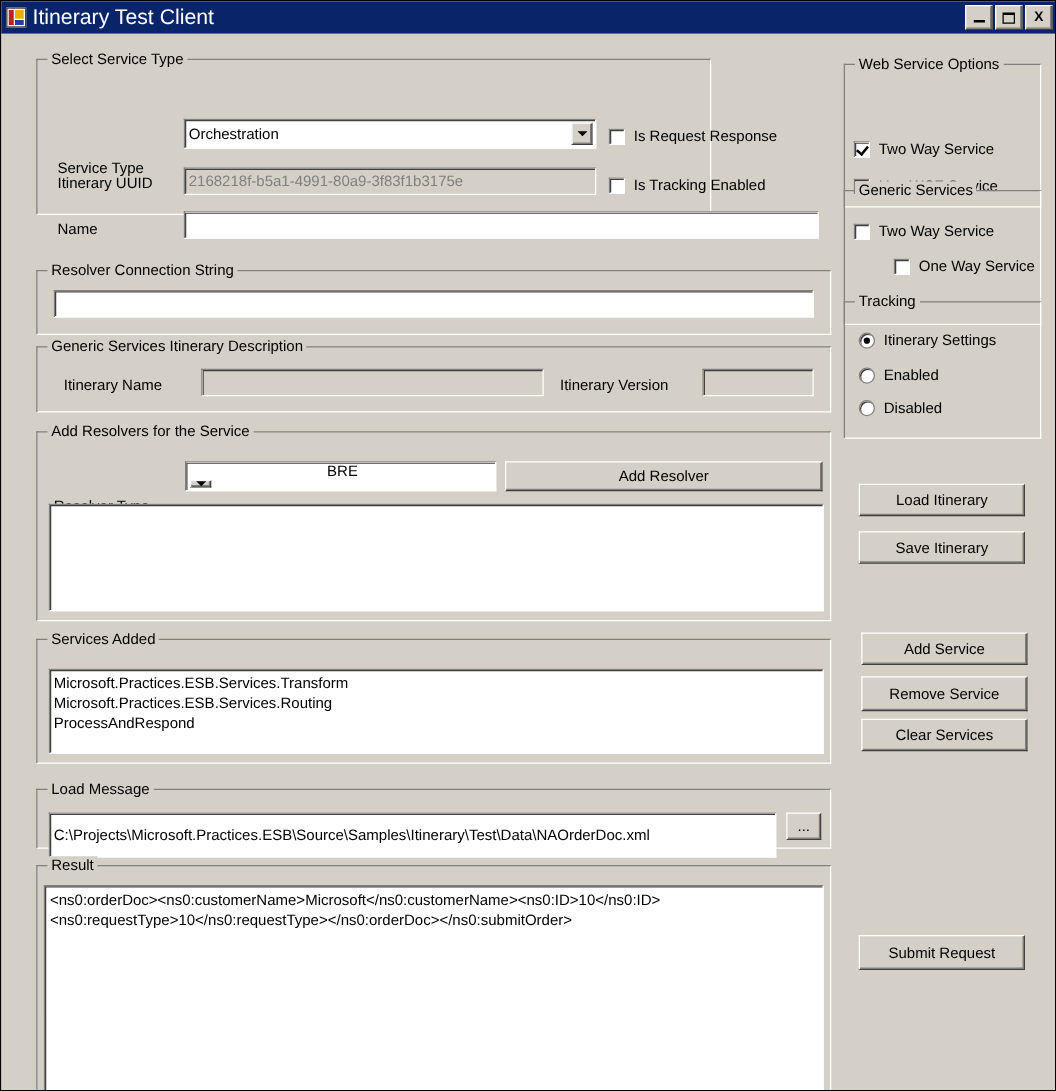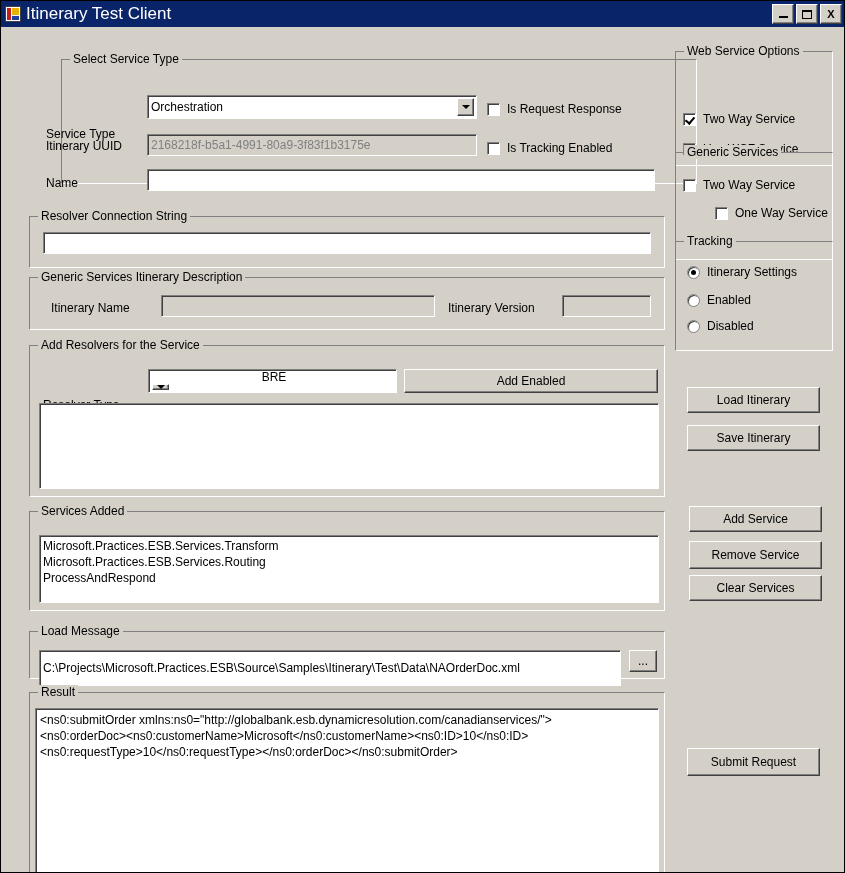--- a/index.html
+++ b/index.html
@@ -281,21 +281,21 @@
           <span class="max-g"></span>
         </div>
       <div class="tbtn">
           <span>X</span>
         </div>
     </div>
   </div>
 
   <div class="client">
 
-    <div class="group" style="left:28px; top:32px; width:636px; height:125px;margin-left:32px;">
+    <div class="group" style="left:28px; top:20px; width:540px; height:125px;">
       <span class="legend">Select Service Type</span>
     </div>
     <div class="lbl" style="left:45px; top:76px;margin-top:24px;">Service Type</div>
     <div class="combo" style="left:146px; top:68px; width:330px; height:24px;">
       <span class="cval">Orchestration</span>
       <span class="arrowbtn">
           <span class="arrow-d"></span>
         </span>
     </div>
     <div class="chk" style="left:486px; top:75px;">
@@ -339,21 +339,21 @@
     <div class="group" style="left:28px; top:318px; width:636px; height:152px;">
       <span class="legend">Add Resolvers for the Service</span>
     </div>
     <div class="lbl" style="left:42px; top:349px;margin-top:22px;">Resolver Type</div>
     <div class="combo" style="left:147px; top:342px; width:249px; height:24px;flex-direction:column;">
       <span class="cval">BRE</span>
       <span class="arrowbtn">
           <span class="arrow-d"></span>
         </span>
     </div>
-    <div class="btn" style="left:403px; top:342px; width:254px; height:24px;">Add Enabled</div>
+    <div class="btn" style="left:403px; top:342px; width:254px; height:24px;">Add Resolver</div>
     <div class="listbox" style="left:38px; top:376px; width:620px; height:86px;"></div>
 
     <div class="group" style="left:28px; top:484px; width:636px; height:100px;">
       <span class="legend">Services Added</span>
     </div>
     <div class="listbox" style="left:38px; top:508px; width:620px; height:68px;">
       <div>Microsoft.Practices.ESB.Services.Transform</div>
       <div>Microsoft.Practices.ESB.Services.Routing</div>
       <div>ProcessAndRespond</div>
     </div>
@@ -363,21 +363,20 @@
     </div>
     <div class="field" style="left:38px; top:623px; width:582px; height:36px;">
       <span>C:\Projects\Microsoft.Practices.ESB\Source\Samples\Itinerary\Test\Data\NAOrderDoc.xml</span>
     </div>
     <div class="btn" style="left:628px; top:623px; width:28px; height:22px;">...</div>
 
     <div class="group" style="left:28px; top:665px; width:636px; height:194px;">
       <span class="legend">Result</span>
     </div>
     <div class="resultbox" style="left:34px; top:681px; width:624px; height:172px;">
-      <div>&lt;ns0:submitOrder xmlns:ns0="http://globalbank.esb.dynamicresolution.com/canadianservices/"&gt;</div>
       <div>&lt;ns0:orderDoc&gt;&lt;ns0:customerName&gt;Microsoft&lt;/ns0:customerName&gt;&lt;ns0:ID&gt;10&lt;/ns0:ID&gt;</div>
       <div>&lt;ns0:requestType&gt;10&lt;/ns0:requestType&gt;&lt;/ns0:orderDoc&gt;&lt;/ns0:submitOrder&gt;</div>
     </div>
 
     <div class="group" style="left:674px; top:24px; width:158px; height:115px;">
       <span class="legend">Web Service Options</span>
     </div>
     <div class="chk" style="left:682px; top:85px;">
       <span class="box checked"></span>
       <span>Two Way Service</span>

